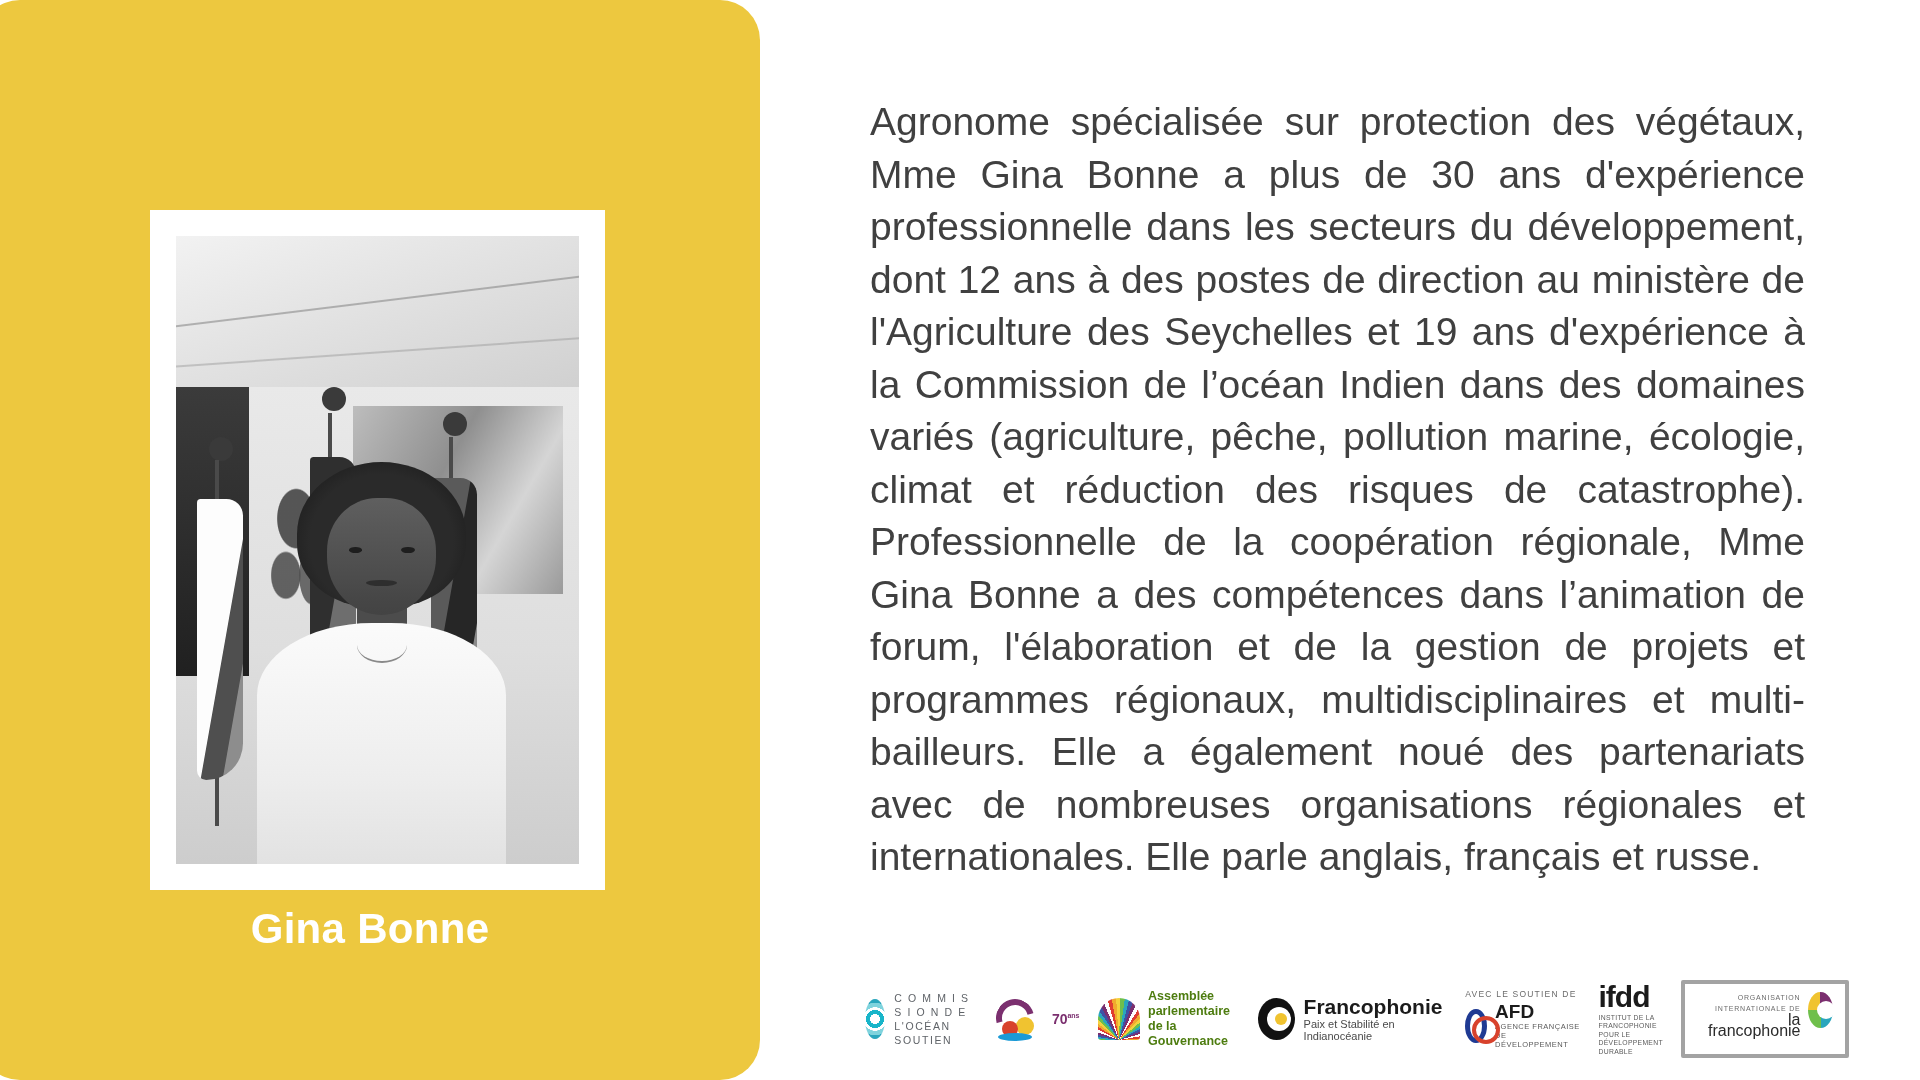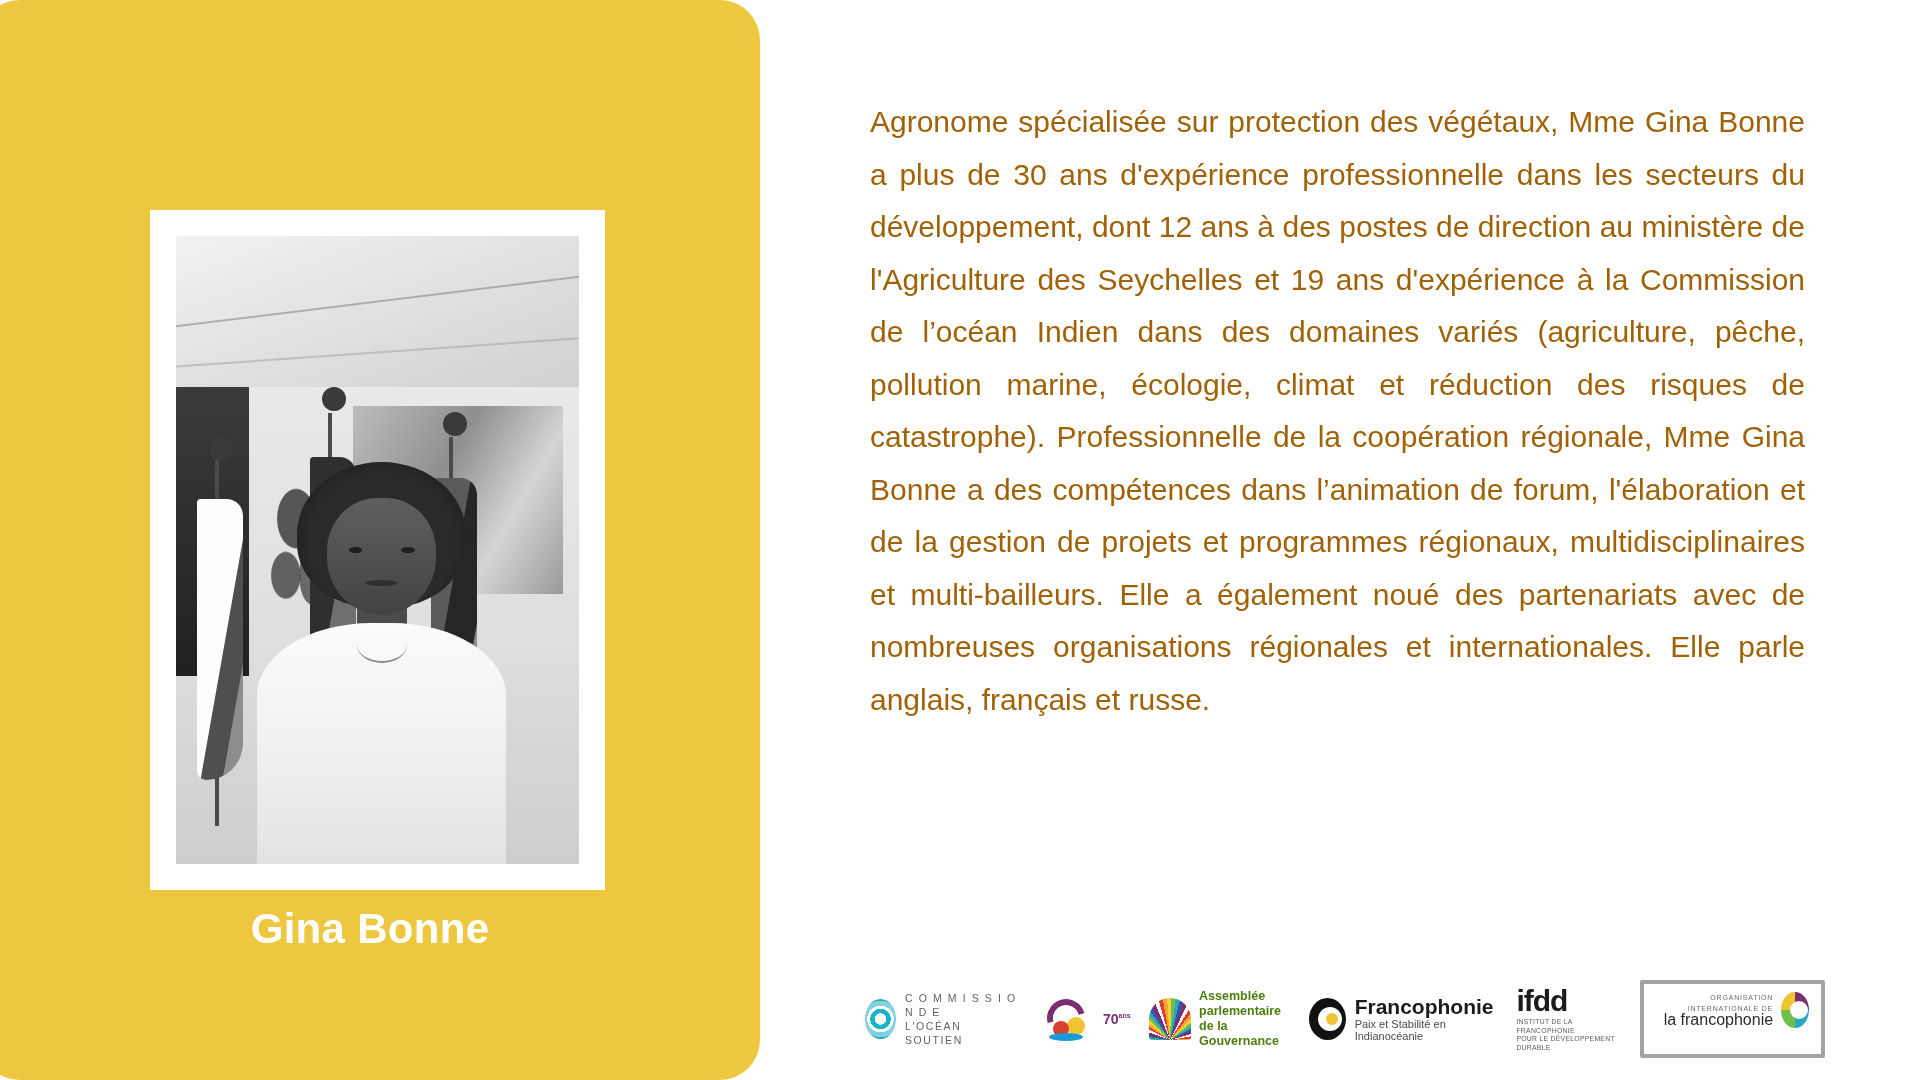--- a/index.html
+++ b/index.html
@@ -154,23 +154,23 @@
     color: #ffffff;
     letter-spacing: .3px;
   }
 
   
   .bio {
     position: absolute;
     left: 870px;
     top: 96px;
     width: 935px;
-    font-size: 30px;
+    font-size: 39px;
     line-height: 52.5px;
-    color: #a16207;
+    color: #404040;
     text-align: justify;
     text-justify: inter-word;
   }
   .bio p { text-align: justify; }
 
   
   .logos {
     position: absolute;
     left: 865px;
     top: 980px;
@@ -354,20 +354,30 @@
     </div>
 
     <div class="logo gouv">
       <div class="gouv-mark"></div>
       <div>
         <div class="gouv-title">Francophonie</div>
         <div class="gouv-sub">Paix et Stabilité en Indianocéanie</div>
       </div>
     </div>
 
+    <div class="logo afd">
+      <div class="afd-top">AVEC LE SOUTIEN DE</div>
+      <div class="afd-row">
+        <div class="afd-mark"></div>
+        <div>
+          <div class="afd-text">AFD</div>
+          <div class="afd-sub">AGENCE FRANÇAISE DE DÉVELOPPEMENT</div>
+        </div>
+      </div>
+    </div>
 
     <div class="logo ifdd">
       <div class="ifdd-word">
         <span>ifdd</span>
       </div>
       <div class="ifdd-sub">
         <div>INSTITUT DE LA FRANCOPHONIE</div>
         <div>POUR LE DÉVELOPPEMENT DURABLE</div>
       </div>
     </div>

